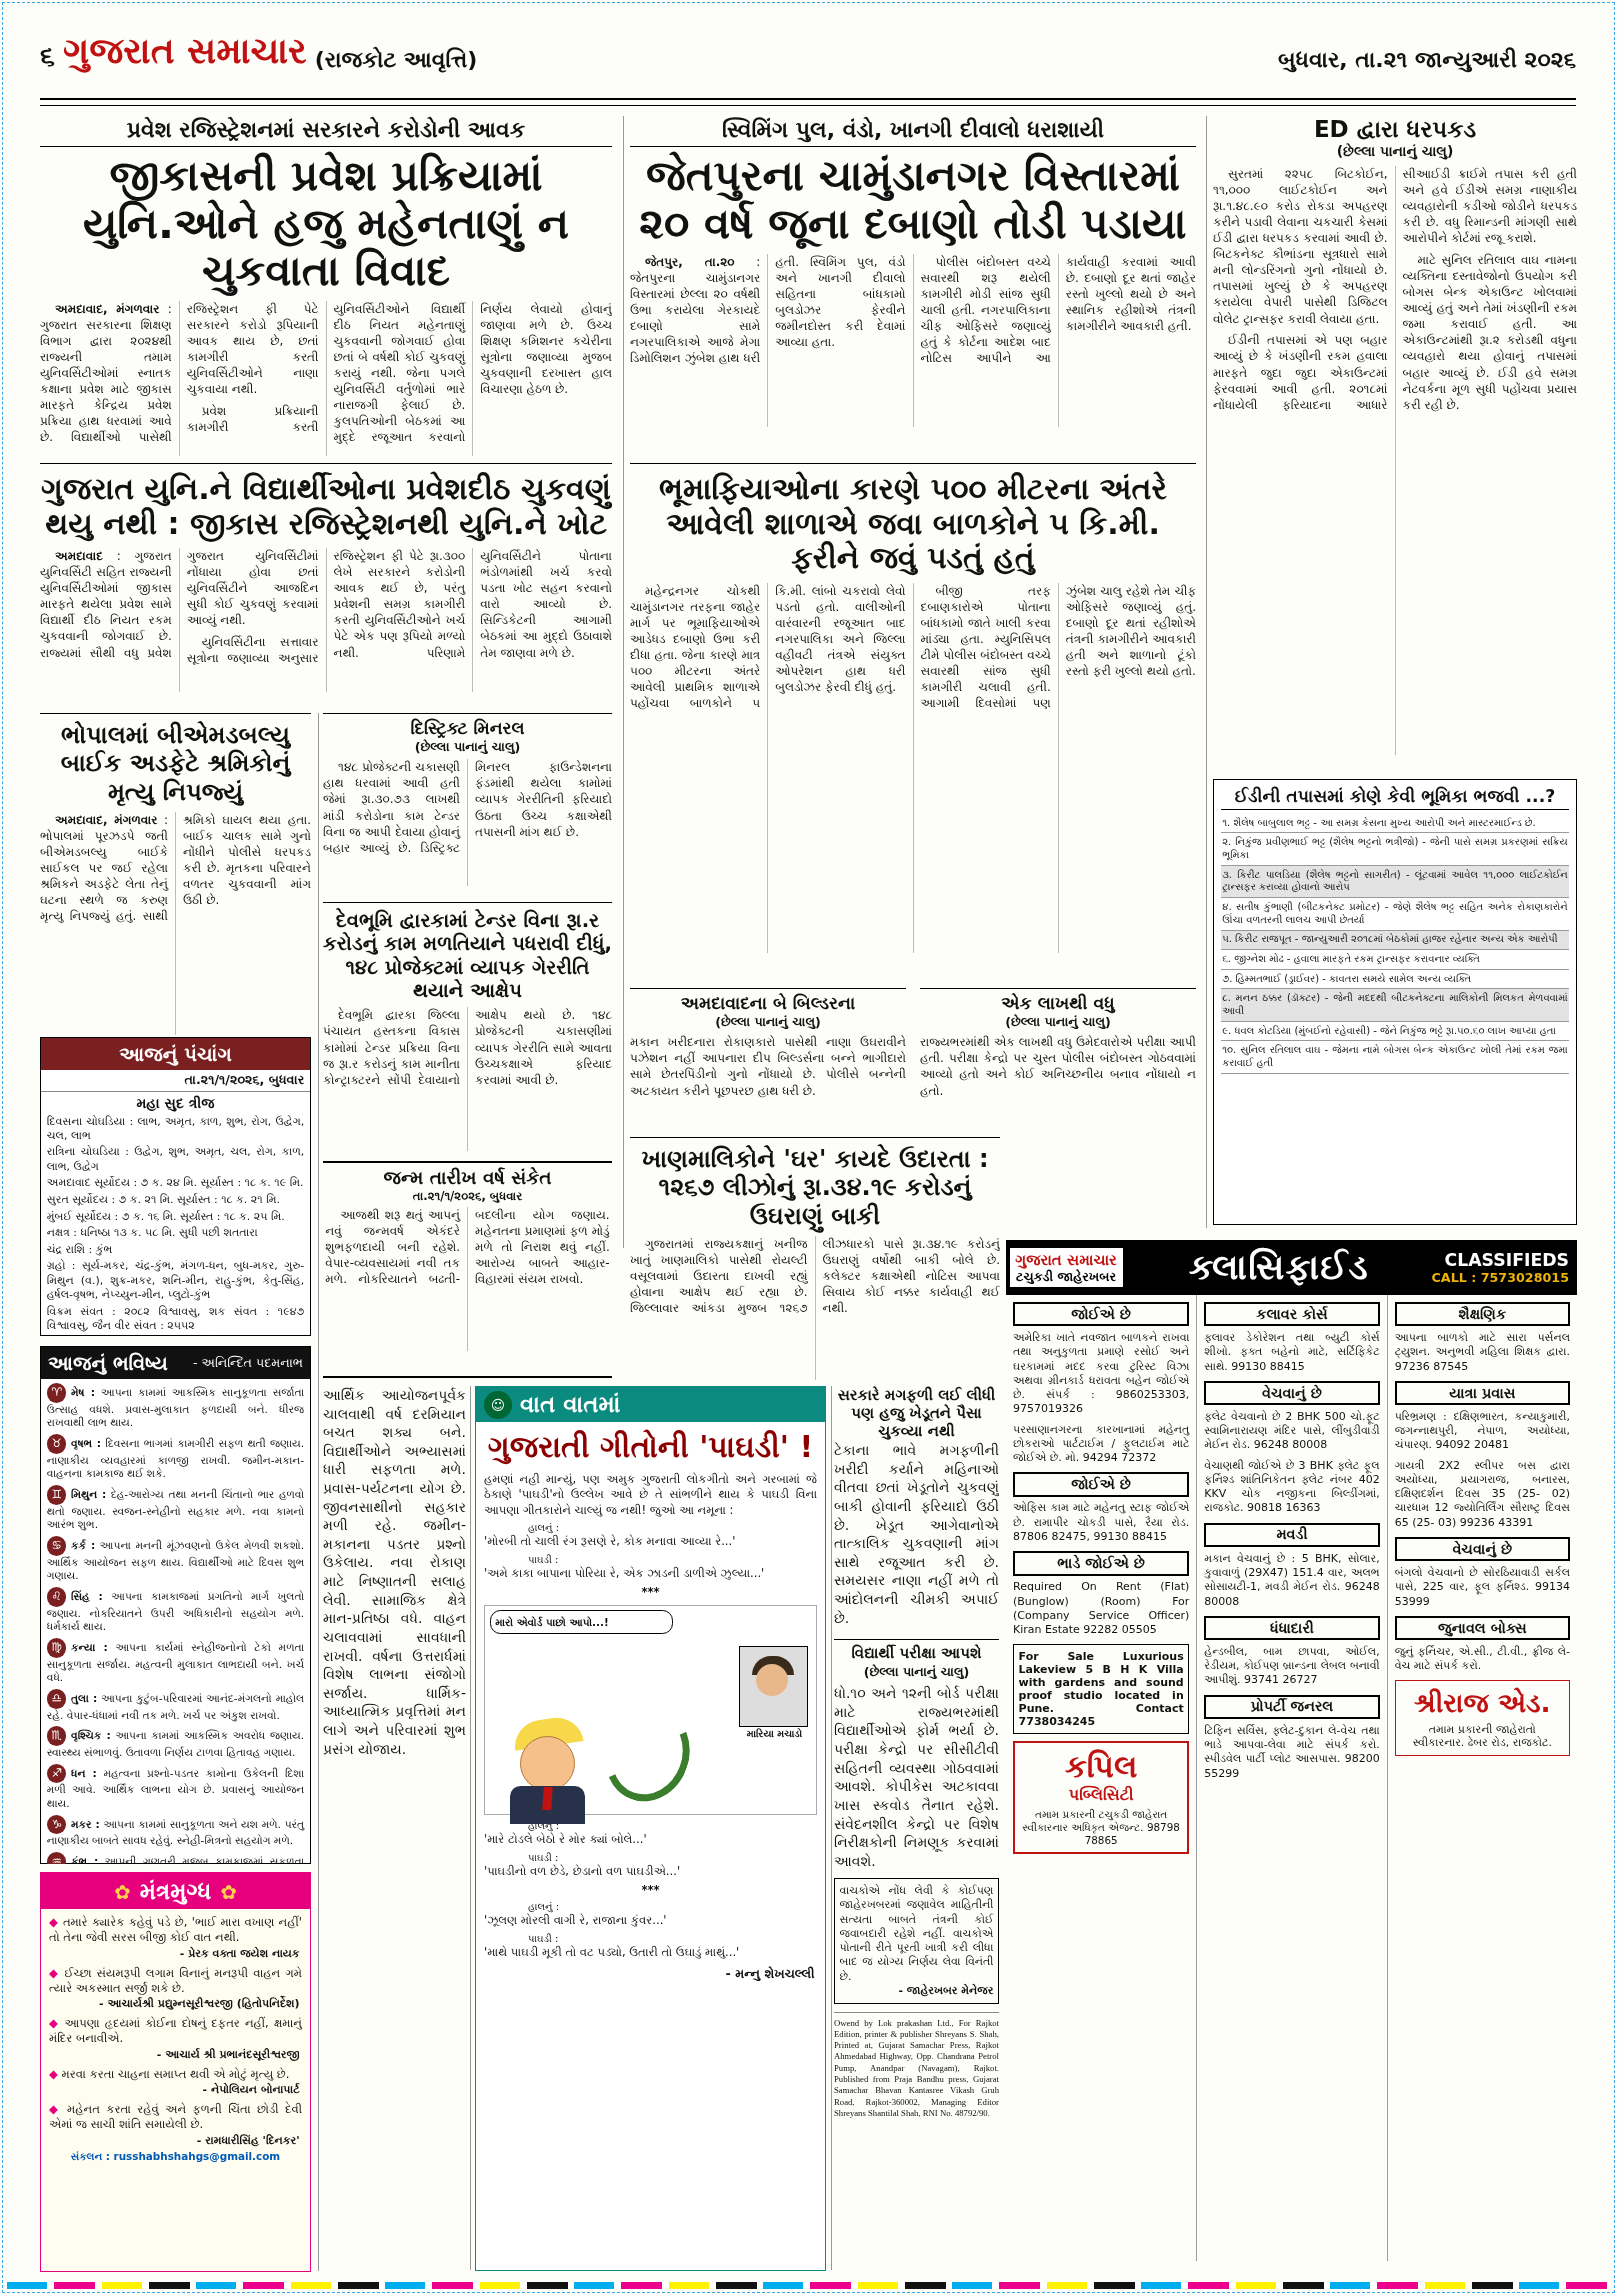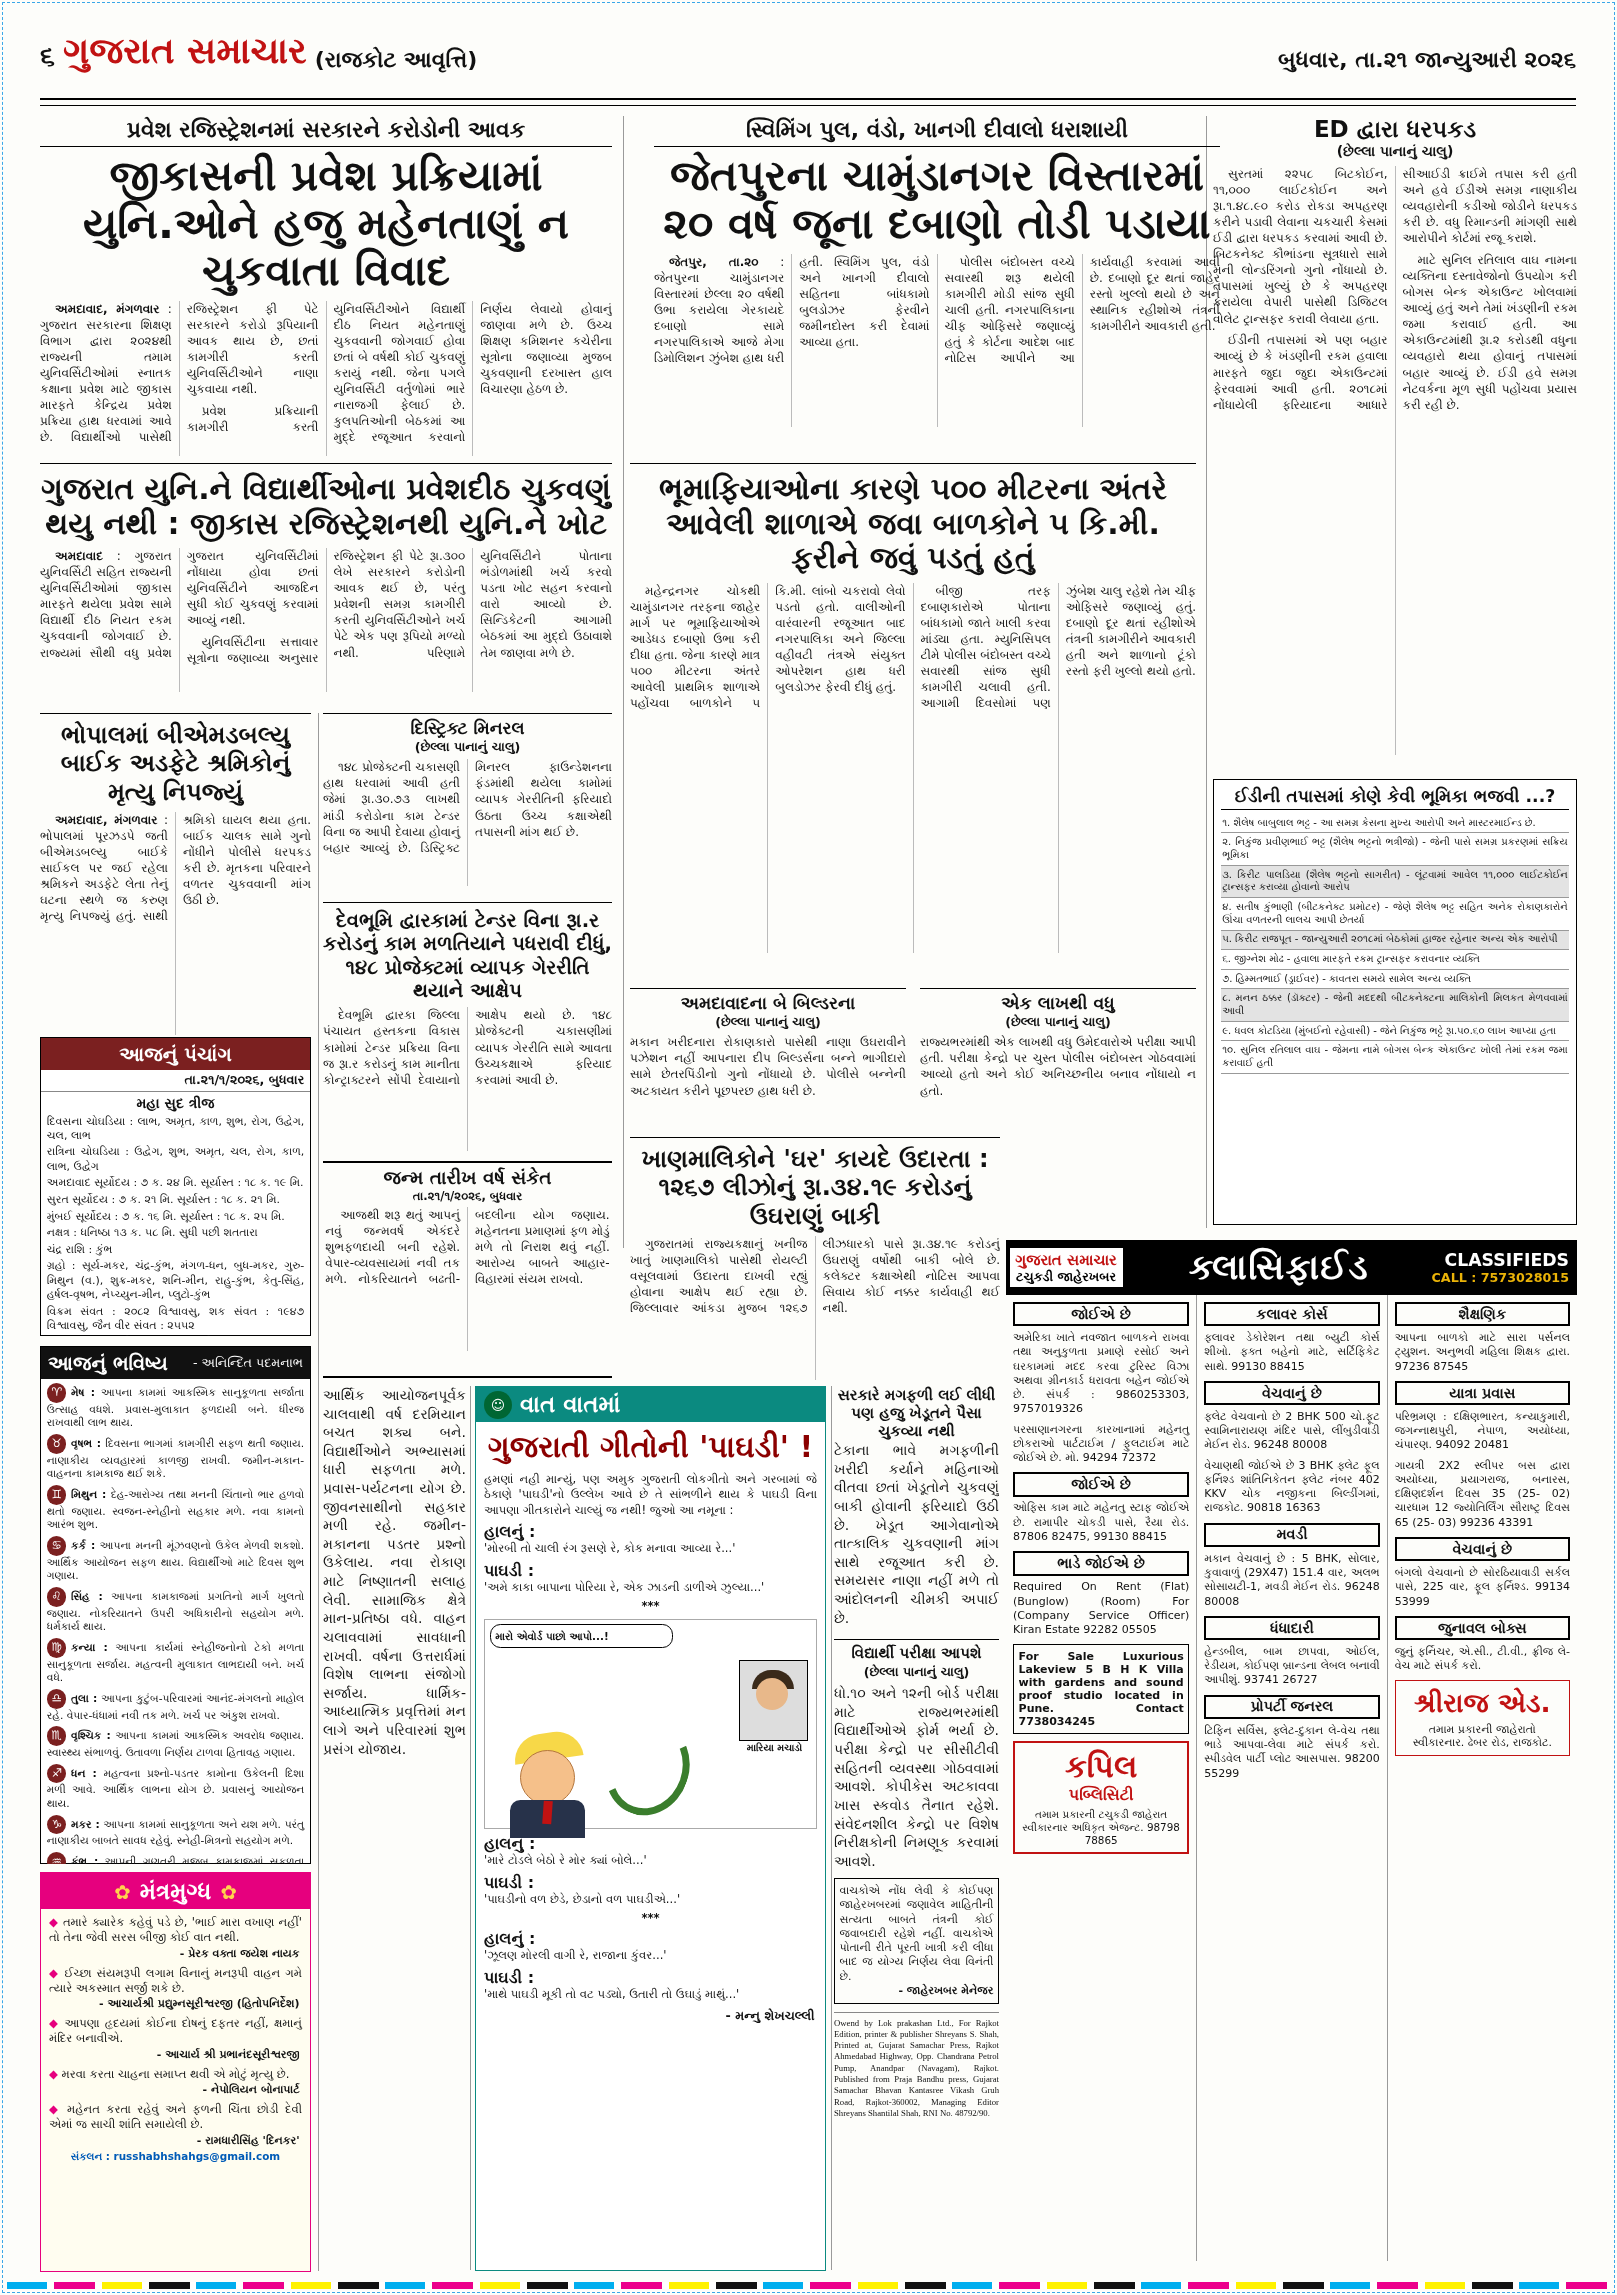--- a/index.html
+++ b/index.html
@@ -69,21 +69,21 @@
   .jtitle{font-size:18.5px;font-weight:bold;text-align:center;}
   .jdate{font-size:11.6px;font-weight:bold;text-align:center;margin-bottom:4.6px;}
   
   .vbox{border:1.7px solid #0b8a80;height:100%;box-sizing:border-box;background:#fff;}
   .vhead{background:#0b8a80;color:#fff;display:flex;align-items:center;gap:8px;padding:3.5px 8px;}
   .vfaces{width:28px;height:28px;border-radius:50%;background:#063;color:#fff;font-size:14px;text-align:center;line-height:28px;}
   .vtitle{font-size:23px;font-weight:bold;}
   .vhl{font-size:30px;font-weight:bold;color:#8b0000;text-align:center;margin:7px 3.5px;}
   .vintro{font-size:11.6px;line-height:1.32;text-align:justify;margin:0 8px 4.6px;}
   .dlg{margin:0 8px;}
-  .dlab{font-size:16px;font-weight:bold;margin-top:4.6px;}
+  .dlab{font-size:10px;font-weight:normal;margin-top:4.6px;margin-left:44px;}
   .dtxt{font-size:11.6px;line-height:1.3;}
   .sep3{text-align:center;font-weight:bold;font-size:11.6px;margin:3.5px 0;}
   .vsign{font-size:12.7px;font-weight:bold;text-align:right;margin:5.8px 10.4px;}
   
   .cart{position:relative;height:208px;margin:5.8px 8px;border:0.6px solid #aaa;background:#fff;}
   .bubble{position:absolute;left:4.6px;top:4.6px;width:52%;border:1.2px solid #000;border-radius:10.4px;padding:4.6px;font-size:10.4px;font-weight:bold;}
   .tface{position:absolute;left:35px;bottom:23px;width:53px;height:53px;border-radius:50%;background:#f5c08a;border:1.2px solid #b4763d;}
   .thair{position:absolute;left:28px;bottom:68px;width:69px;height:26.6px;background:#f7d848;border-radius:35px 35px 0 0;transform:rotate(-8deg);}
   .tbody{position:absolute;left:25.4px;bottom:-10.4px;width:75px;height:38px;background:#27324a;border-radius:10.4px 10.4px 0 0;}
   .ttie{position:absolute;left:58px;bottom:3.5px;width:9.2px;height:23px;background:#c11212;transform:rotate(4deg);}
@@ -146,21 +146,21 @@
 
   <div class="ibx" style="left:40px;top:116px;width:572px;height:340px;">
     <div class="kicker">પ્રવેશ રજિસ્ટ્રેશનમાં સરકારને કરોડોની આવક</div>
     <div class="hl-xl">જીકાસની પ્રવેશ પ્રક્રિયામાં યુનિ.ઓને હજુ મહેનતાણું ન ચુકવાતા વિવાદ</div>
     <div class="body cols-4" style="height:173px;">
       <p><span class="dateline">અમદાવાદ, મંગળવાર</span> : <span>ગુજરાત સરકારના શિક્ષણ વિભાગ દ્વારા ૨૦૨૪થી રાજ્યની તમામ યુનિવર્સિટીઓમાં સ્નાતક કક્ષાના પ્રવેશ માટે જીકાસ મારફતે કેન્દ્રિય પ્રવેશ પ્રક્રિયા હાથ ધરવામાં આવે છે. વિદ્યાર્થીઓ પાસેથી રજિસ્ટ્રેશન ફી પેટે સરકારને કરોડો રૂપિયાની આવક થાય છે, છતાં કામગીરી કરતી યુનિવર્સિટીઓને નાણા ચુકવાયા નથી.</span></p>
       <p>પ્રવેશ પ્રક્રિયાની કામગીરી કરતી યુનિવર્સિટીઓને વિદ્યાર્થી દીઠ નિયત મહેનતાણું ચુકવવાની જોગવાઈ હોવા છતાં બે વર્ષથી કોઈ ચુકવણું કરાયું નથી. જેના પગલે યુનિવર્સિટી વર્તુળોમાં ભારે નારાજગી ફેલાઈ છે. કુલપતિઓની બેઠકમાં આ મુદ્દે રજૂઆત કરવાનો નિર્ણય લેવાયો હોવાનું જાણવા મળે છે. ઉચ્ચ શિક્ષણ કમિશનર કચેરીના સૂત્રોના જણાવ્યા મુજબ ચુકવણાની દરખાસ્ત હાલ વિચારણા હેઠળ છે.</p>
     </div>
   </div>
 
-  <div class="ibx" style="left:630px;top:116px;width:566px;height:340px;margin-left:24px;">
+  <div class="ibx" style="left:630px;top:116px;width:566px;height:340px;">
     <div class="kicker">સ્વિમિંગ પુલ, વંડો, ખાનગી દીવાલો ધરાશાયી</div>
     <div class="hl-xl">જેતપુરના ચામુંડાનગર વિસ્તારમાં ૨૦ વર્ષ જૂના દબાણો તોડી પડાયા</div>
     <div class="body cols-4" style="height:173px;">
       <p><span class="dateline">જેતપુર, તા.૨૦</span> : <span>જેતપુરના ચામુંડાનગર વિસ્તારમાં છેલ્લા ૨૦ વર્ષથી ઉભા કરાયેલા ગેરકાયદે દબાણો સામે નગરપાલિકાએ આજે મેગા ડિમોલિશન ઝુંબેશ હાથ ધરી હતી. સ્વિમિંગ પુલ, વંડો અને ખાનગી દીવાલો સહિતના બાંધકામો બુલડોઝર ફેરવીને જમીનદોસ્ત કરી દેવામાં આવ્યા હતા.</span></p>
       <p>પોલીસ બંદોબસ્ત વચ્ચે સવારથી શરૂ થયેલી કામગીરી મોડી સાંજ સુધી ચાલી હતી. નગરપાલિકાના ચીફ ઓફિસરે જણાવ્યું હતું કે કોર્ટના આદેશ બાદ નોટિસ આપીને આ કાર્યવાહી કરવામાં આવી છે. દબાણો દૂર થતાં જાહેર રસ્તો ખુલ્લો થયો છે અને સ્થાનિક રહીશોએ તંત્રની કામગીરીને આવકારી હતી.</p>
     </div>
   </div>
 
   <div class="ibx" style="left:1213px;top:116px;width:364px;height:654px;">
     <div class="ed-title">ED દ્વારા ધરપકડ</div>

